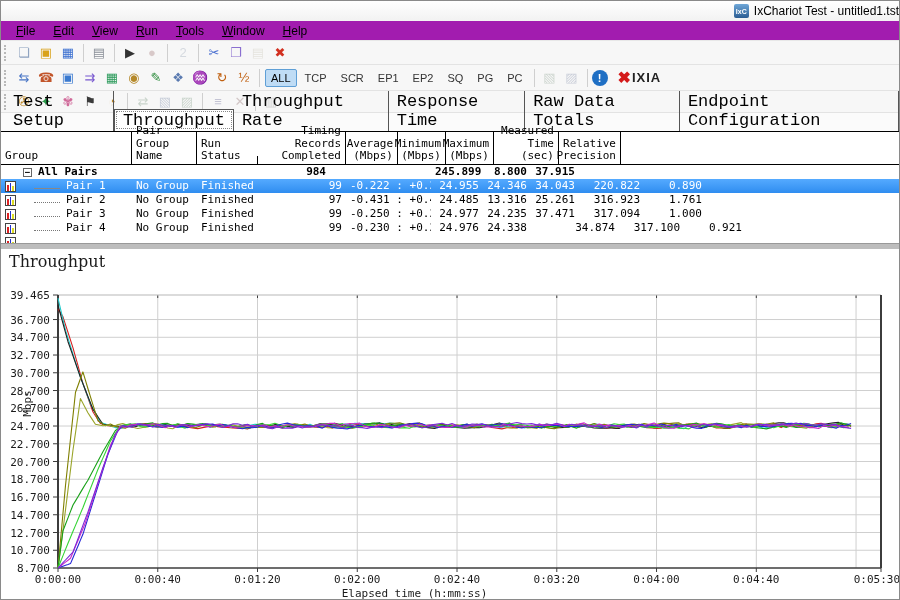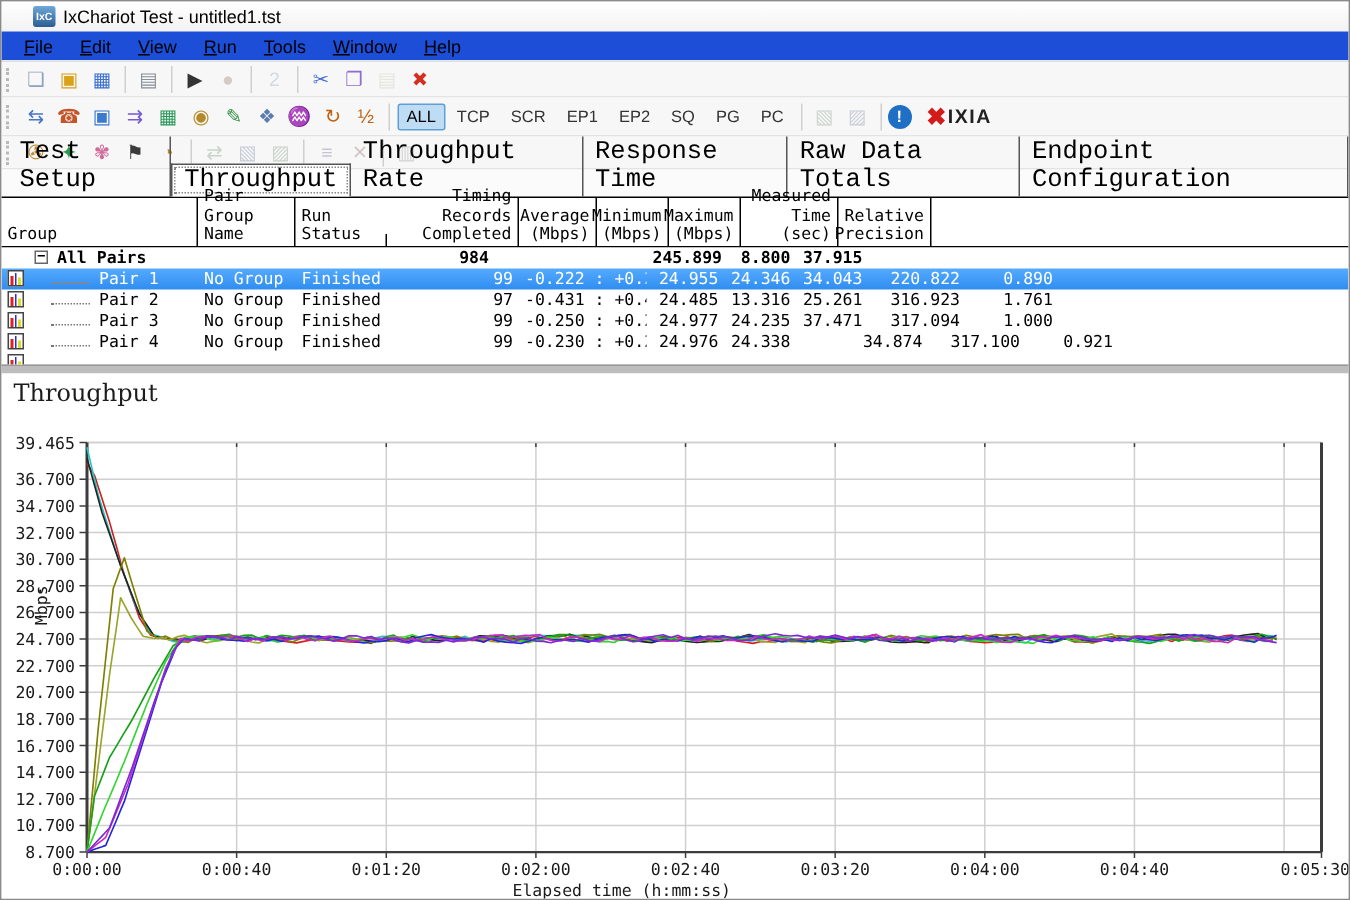--- a/index.html
+++ b/index.html
@@ -2,30 +2,30 @@
 <html><head>
 <meta charset="utf-8">
 <style>
   * { margin:0; padding:0; box-sizing:border-box; }
   html,body { width:900px; height:600px; overflow:hidden; background:#fff;
               font-family:"Liberation Sans", sans-serif; }
   #window { position:relative; width:900px; height:600px; background:#fff;
             border:1px solid #8a8a8a; overflow:hidden; }
 
   
-  .titlebar { height:20px; display:flex; align-items:center; padding-left:21px;
-              background:linear-gradient(#ffffff,#f2f2f2); }
+  .titlebar { height:20px; display:flex; align-items:center; padding-left:8px;
+              background:linear-gradient(#ffffff,#f2f2f2);justify-content:flex-end; }
   .appicon { width:15px; height:14px; margin-right:5px; border-radius:2px;
              background:linear-gradient(#6fa7d8,#2b5d93); color:#fff; font-size:7px;
              font-weight:bold; display:flex; align-items:center; justify-content:center; }
   .titletext { font-size:12px; color:#000; }
 
   
   .menubar { height:20px; display:flex; align-items:center; padding-left:6px;
-             background:#1d4ed8; border-bottom:1px solid #e8e8e8; }
+             background:#a21caf; border-bottom:1px solid #e8e8e8; }
   .menu-item { font-size:12px; color:#000; padding:2px 9px; cursor:default; }
   .menu-item u { text-decoration:underline; }
 
   
   .toolbar { display:flex; align-items:center; background:#f7f7f7;
              border-bottom:1px solid #e3e3e3; padding-left:2px; }
   .tb1 { height:24px; } .tb2 { height:26px; } .tb3 { height:22px; }
   .grip { width:5px; height:16px; margin:0 4px 0 1px;
           border-left:2px dotted #b9b9b9; }
   .tbtn { width:22px; height:20px; display:flex; align-items:center; justify-content:center;

